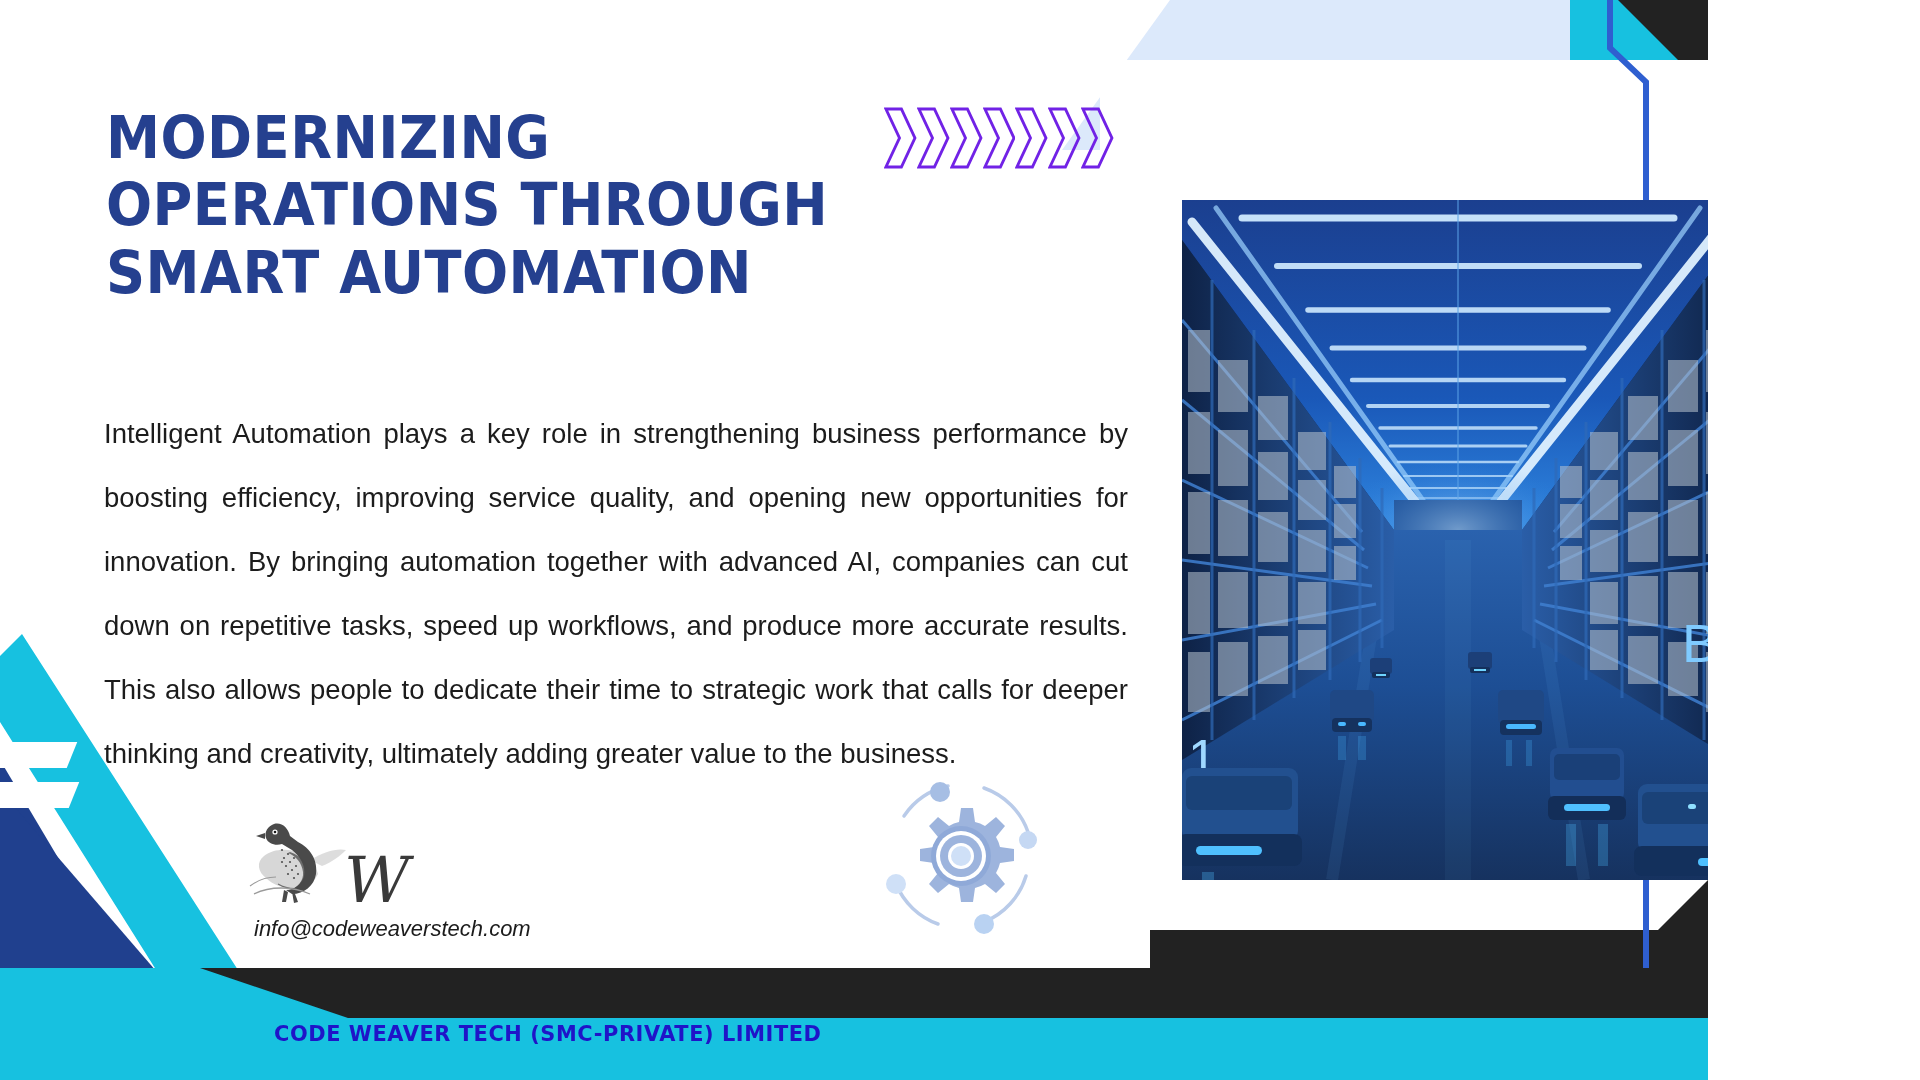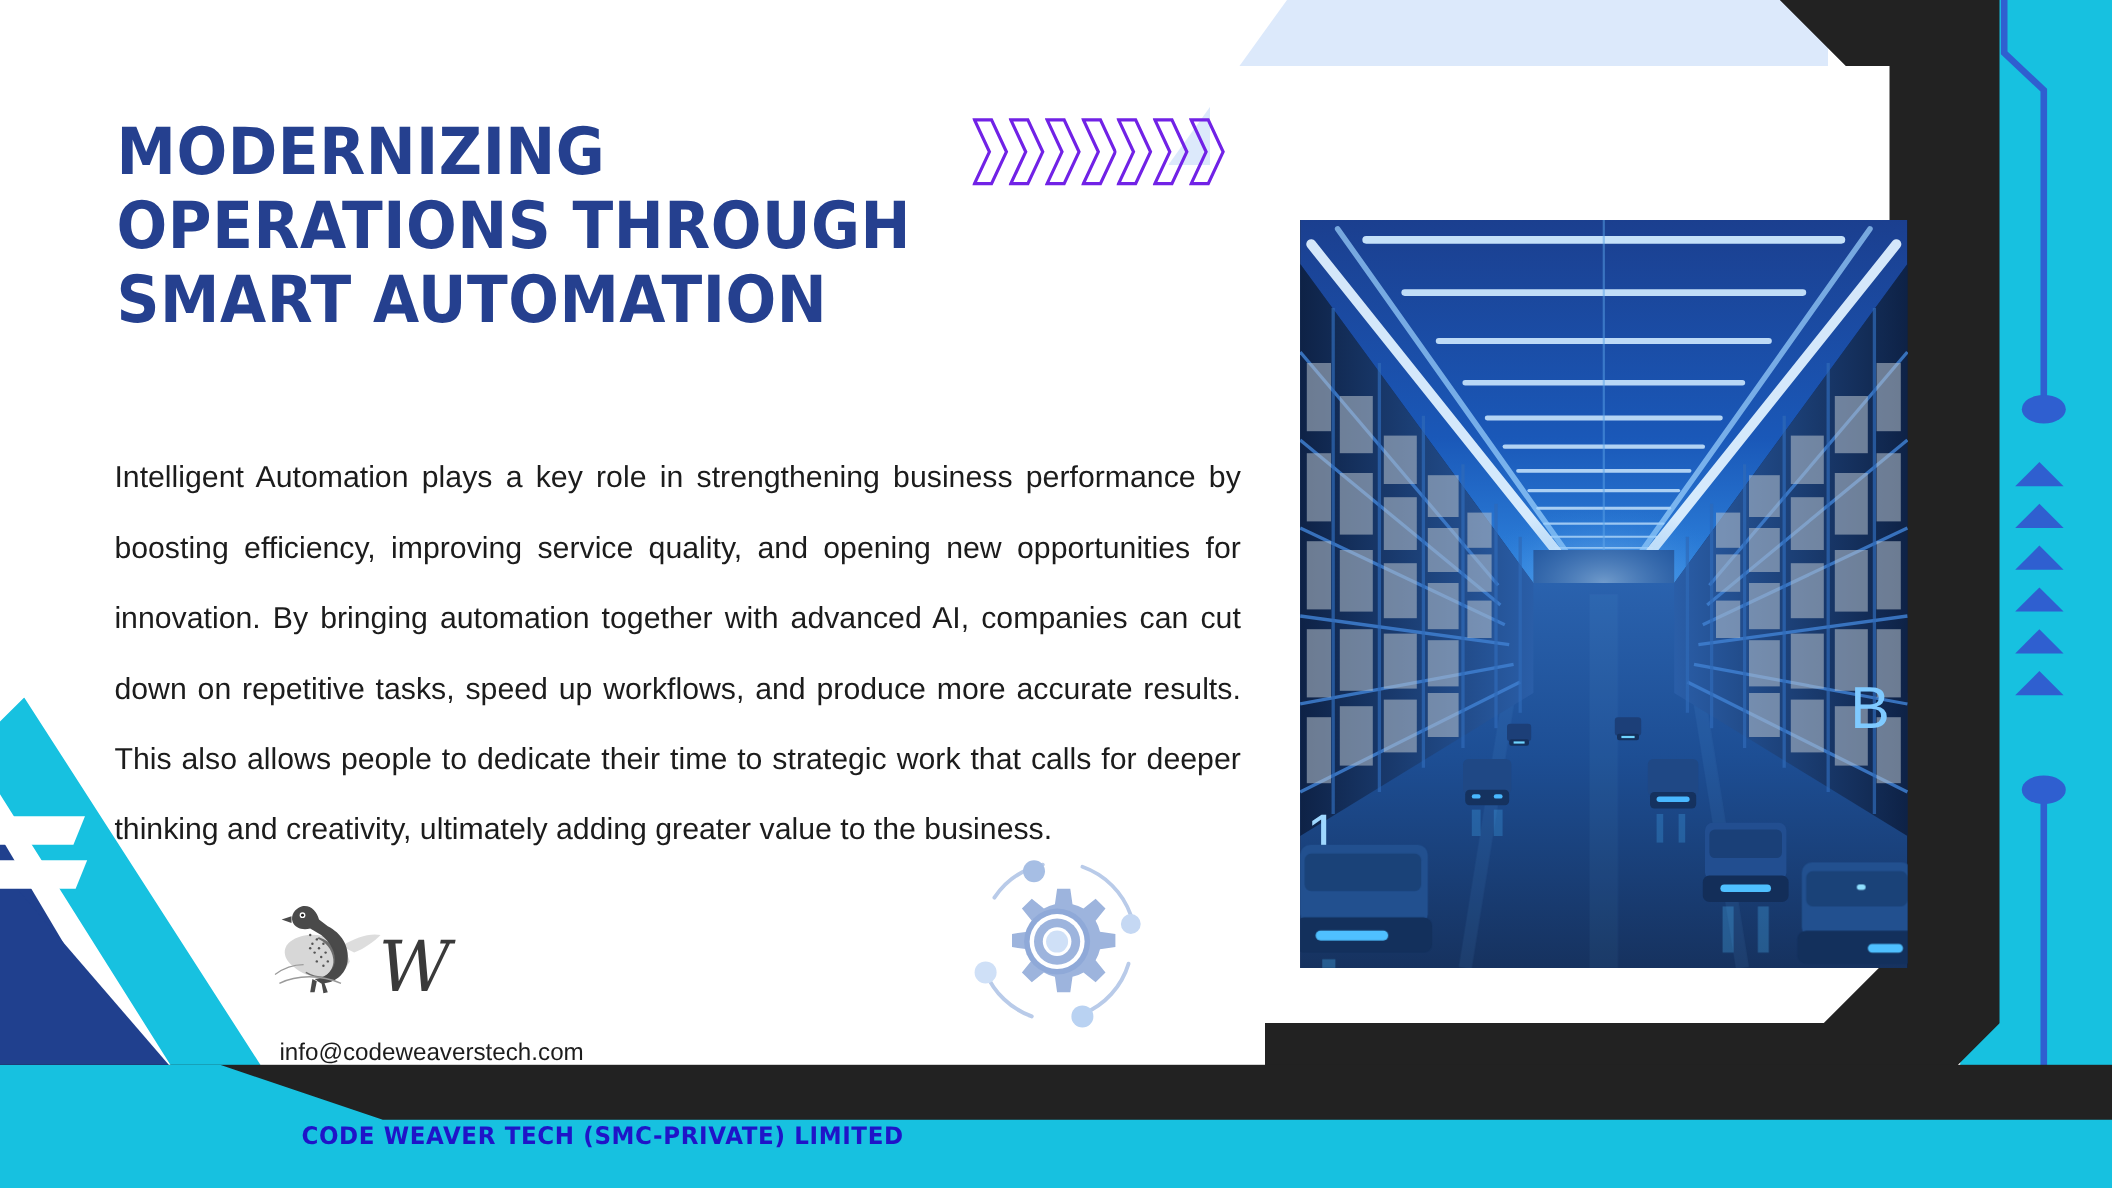--- a/index.html
+++ b/index.html
@@ -4,21 +4,21 @@
 <style>
   * { margin:0; padding:0; box-sizing:border-box; }
   html,body { width:1920px; height:1080px; overflow:hidden; }
   body {
     font-family:"Liberation Sans", sans-serif;
     background:#ffffff;
     position:relative;
   }
   #slide {
     position:absolute; inset:0;
-    width:1920px; height:1080px;
+    width:1708px; height:1080px;
     background:#ffffff;
     overflow:hidden;
   }
 
   
   .shape { position:absolute; }
 
   
   .panel-pale {
     top:0; left:1062px; width:600px; height:150px;
@@ -160,24 +160,25 @@
     width:320px; height:150px;
   }
   .logo-mark { position:absolute; left:0; top:0; width:130px; height:110px; }
   .logo-w {
     position:absolute; left:96px; top:48px;
     font-family:"DejaVu Serif", serif;
     font-style:italic; font-size:64px; color:#3a3a3a;
     line-height:1;
   }
   .logo-email {
-    position:absolute; left:6px; top:144px;
+    position:absolute; left:6px; top:116px;
     font-size:22px; color:#1c1c1c;
     font-family:"Liberation Sans", sans-serif;
     white-space:nowrap;
+    font-style:italic;
   }
 
   
   .gear-icon { position:absolute; left:876px; top:772px; width:170px; height:168px; }
 
   
   .photo {
     position:absolute; left:1182px; top:200px;
     width:552px; height:680px;
     background:#0c1f4a;

